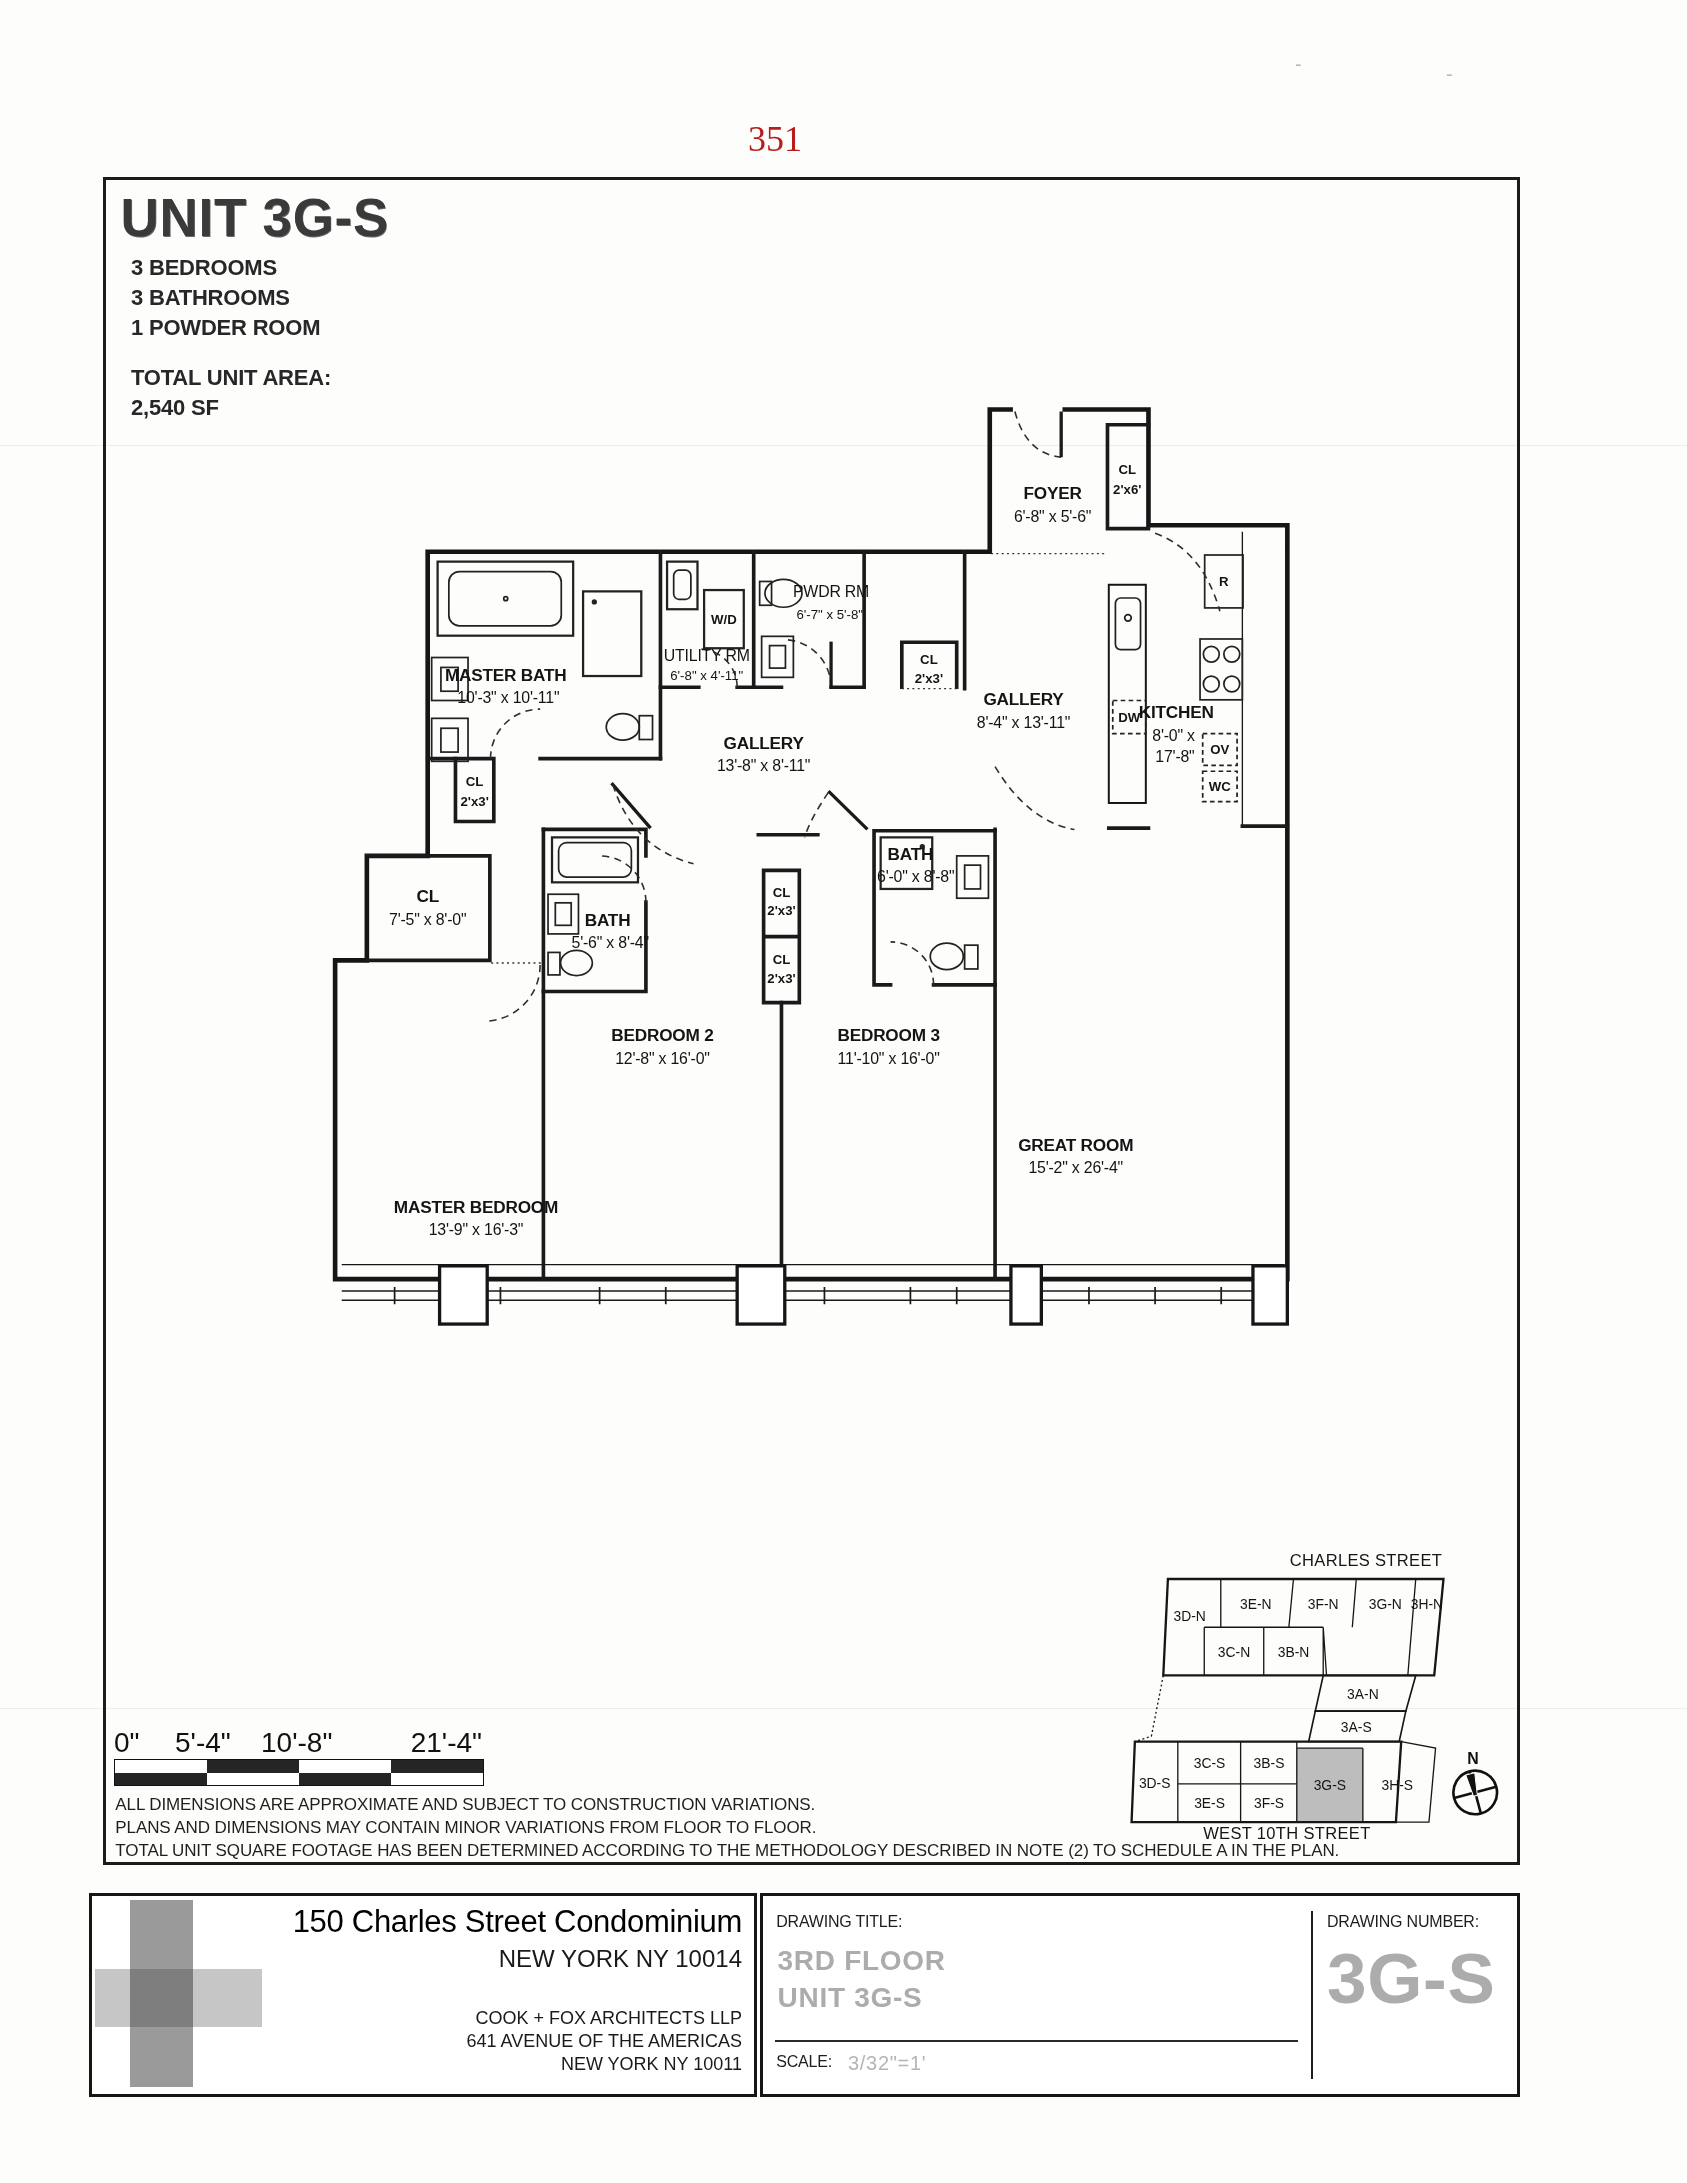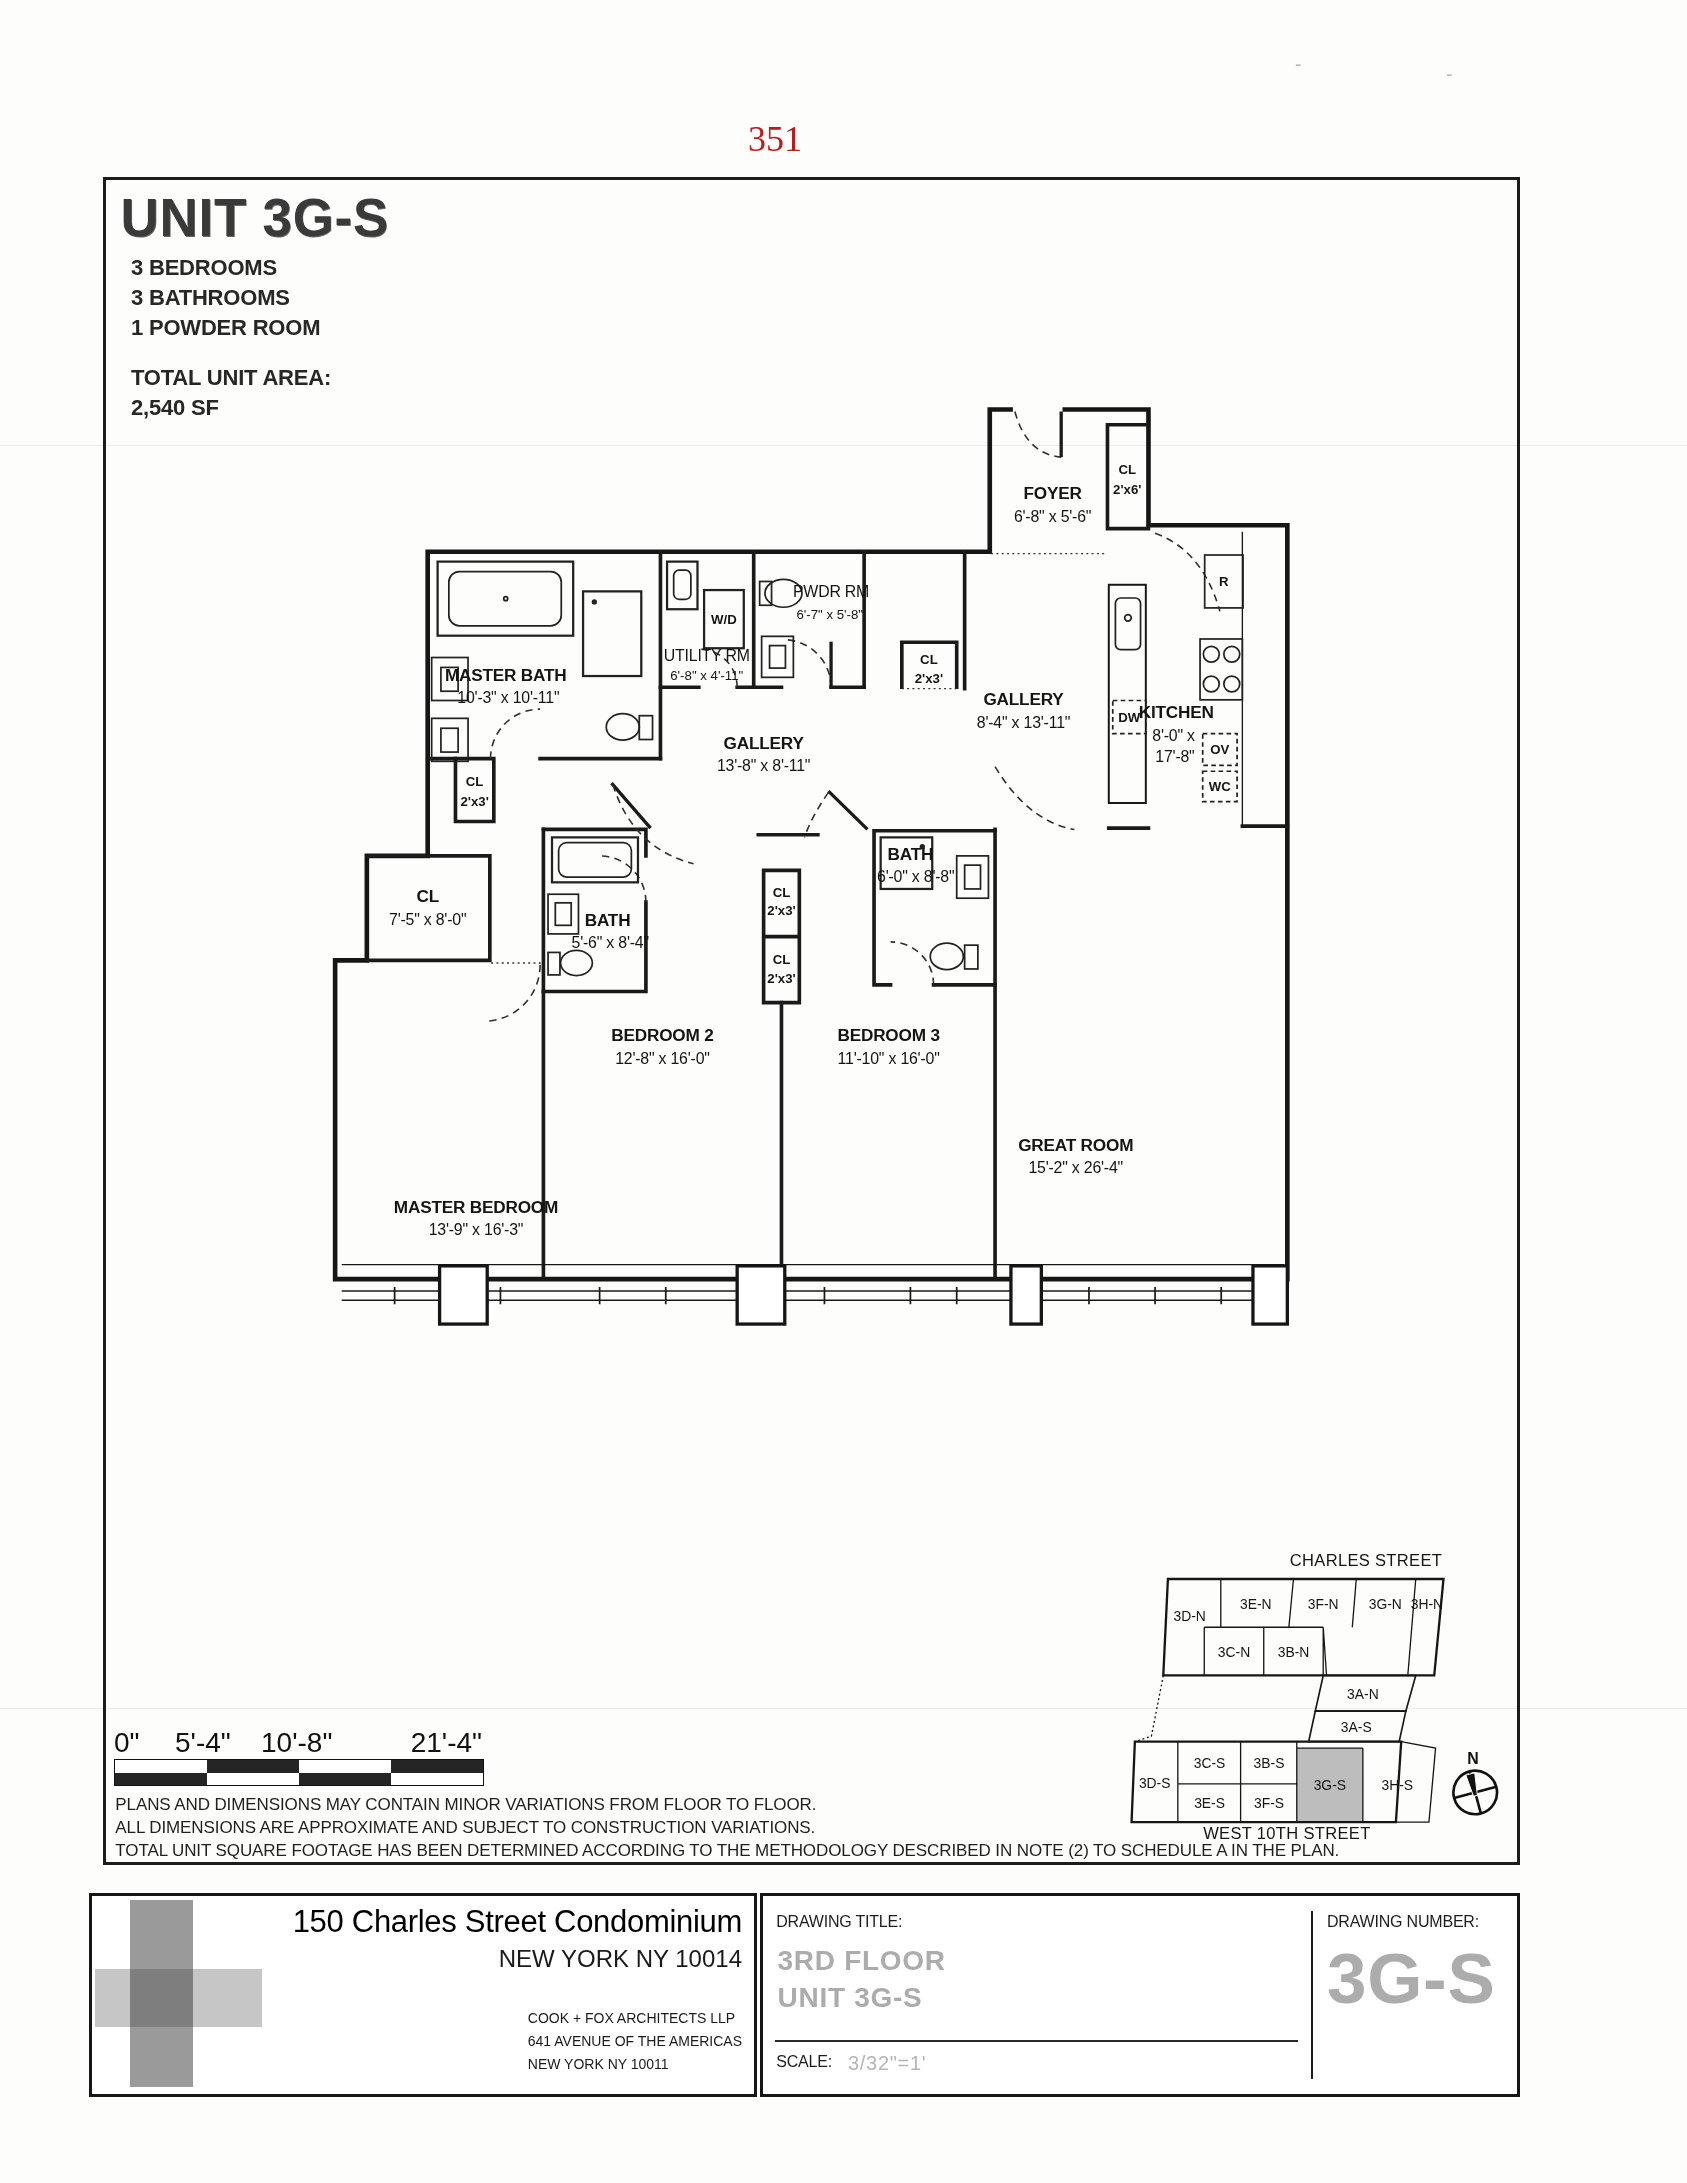--- a/index.html
+++ b/index.html
@@ -17,21 +17,21 @@
   .scaleticks{position:relative;height:34px;font-size:28px;font-weight:500;color:#111;}
   .scaleticks span{position:absolute;bottom:0;}
   .bar{width:368px;border:1.3px solid #111;}
   .barrow{display:flex;height:12.6px;}
   .barrow div{flex:0 0 92px;}
   .cw{background:#fff;} .cb{background:#252525;}
   .tb1{position:absolute;left:89px;top:1893px;width:662px;height:198px;border:3.3px solid #161616;background:#fff;}
   .tb2{position:absolute;left:760px;top:1893px;width:754px;height:198px;border:3.3px solid #161616;background:#fff;}
   .tb1 .proj{position:absolute;right:12px;top:8px;font-size:31px;font-weight:500;color:#000000;letter-spacing:-0.3px;}
   .tb1 .zip{position:absolute;right:12px;top:49px;font-size:24px;font-weight:500;}
-  .tb1 .arch{position:absolute;right:12px;top:111px;font-size:14px;font-weight:500;text-align:left;line-height:23px;}
+  .tb1 .arch{position:absolute;right:12px;top:111px;font-size:18px;font-weight:500;text-align:right;line-height:23px;}
   .lbl{font-size:16px;font-weight:500;color:#1d1d1d;letter-spacing:-0.2px;}
   .stamp{color:#acacac;font-weight:700;letter-spacing:0.7px;}
   .vdiv{position:absolute;left:548px;top:14.6px;bottom:14.6px;width:2px;background:#1d1d1d;}
   .hdiv{position:absolute;left:12px;top:144px;width:523px;height:2px;background:#2a2a2a;}
   .artifact{position:absolute;color:#b9b9b9;font-size:20px;}
   svg text{font-family:"Liberation Sans",sans-serif;}
   .rn{font-size:26px;font-weight:600;fill:#141414;letter-spacing:-0.3px;}
   .rd{font-size:24px;font-weight:500;fill:#141414;letter-spacing:-0.3px;}
   .sm{font-size:20px;font-weight:600;fill:#141414;}
   .kp{font-size:21px;font-weight:500;fill:#151515;}
@@ -279,22 +279,22 @@
         <div class="barrow">
             <div class="cb"></div>
             <div class="cw"></div>
             <div class="cb"></div>
             <div class="cw"></div>
           </div>
       </div>
     </div>
 
     <div class="notes">
+      <div>ALL DIMENSIONS ARE APPROXIMATE AND SUBJECT TO CONSTRUCTION VARIATIONS.</div>
       <div>PLANS AND DIMENSIONS MAY CONTAIN MINOR VARIATIONS FROM FLOOR TO FLOOR.</div>
-      <div>ALL DIMENSIONS ARE APPROXIMATE AND SUBJECT TO CONSTRUCTION VARIATIONS.</div>
       <div>TOTAL UNIT SQUARE FOOTAGE HAS BEEN DETERMINED ACCORDING TO THE METHODOLOGY DESCRIBED IN NOTE (2) TO SCHEDULE A IN THE PLAN.</div>
     </div>
   </div>
 
   <div class="tb1">
     <div class="abs" style="left:38px;top:4px;width:63px;height:187px;background:#9a9a9a;"></div>
     <div class="abs" style="left:2.6px;top:73px;width:167px;height:58px;background:#c6c6c6;"></div>
     <div class="abs" style="left:38px;top:73px;width:63px;height:58px;background:#7e7e7e;"></div>
     <div class="proj">150 Charles Street Condominium</div>
     <div class="zip">NEW YORK NY 10014</div>

